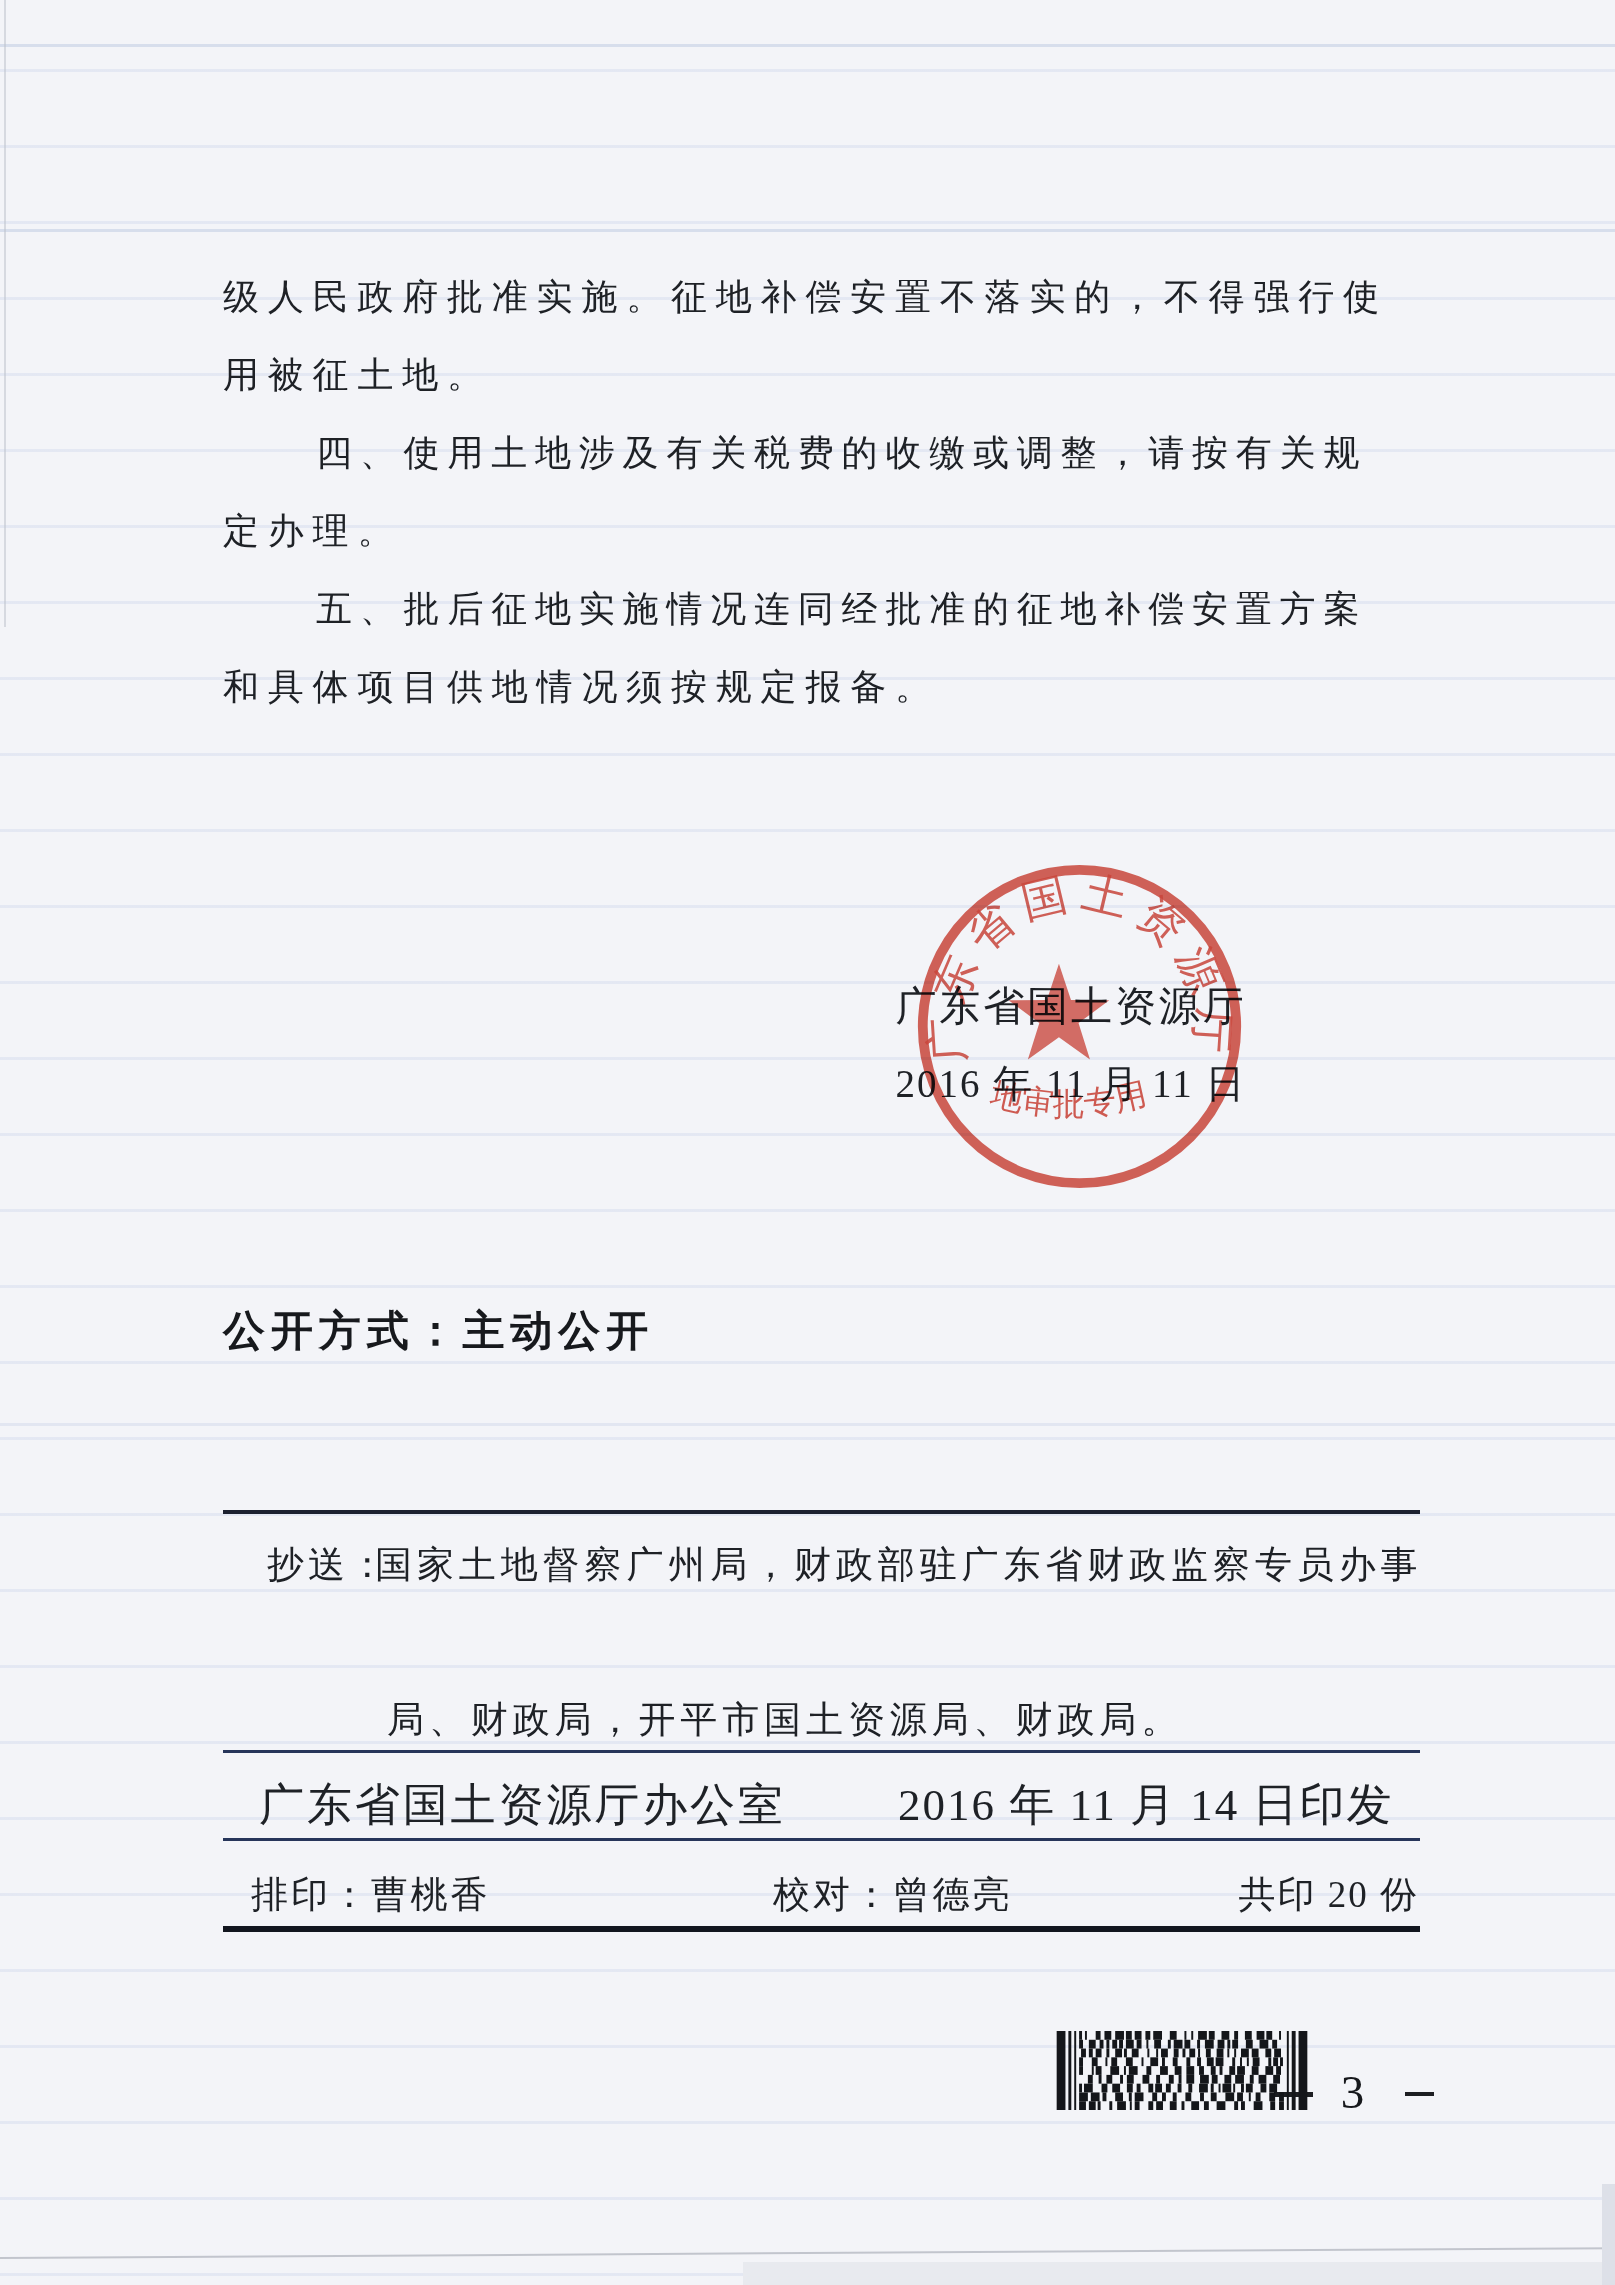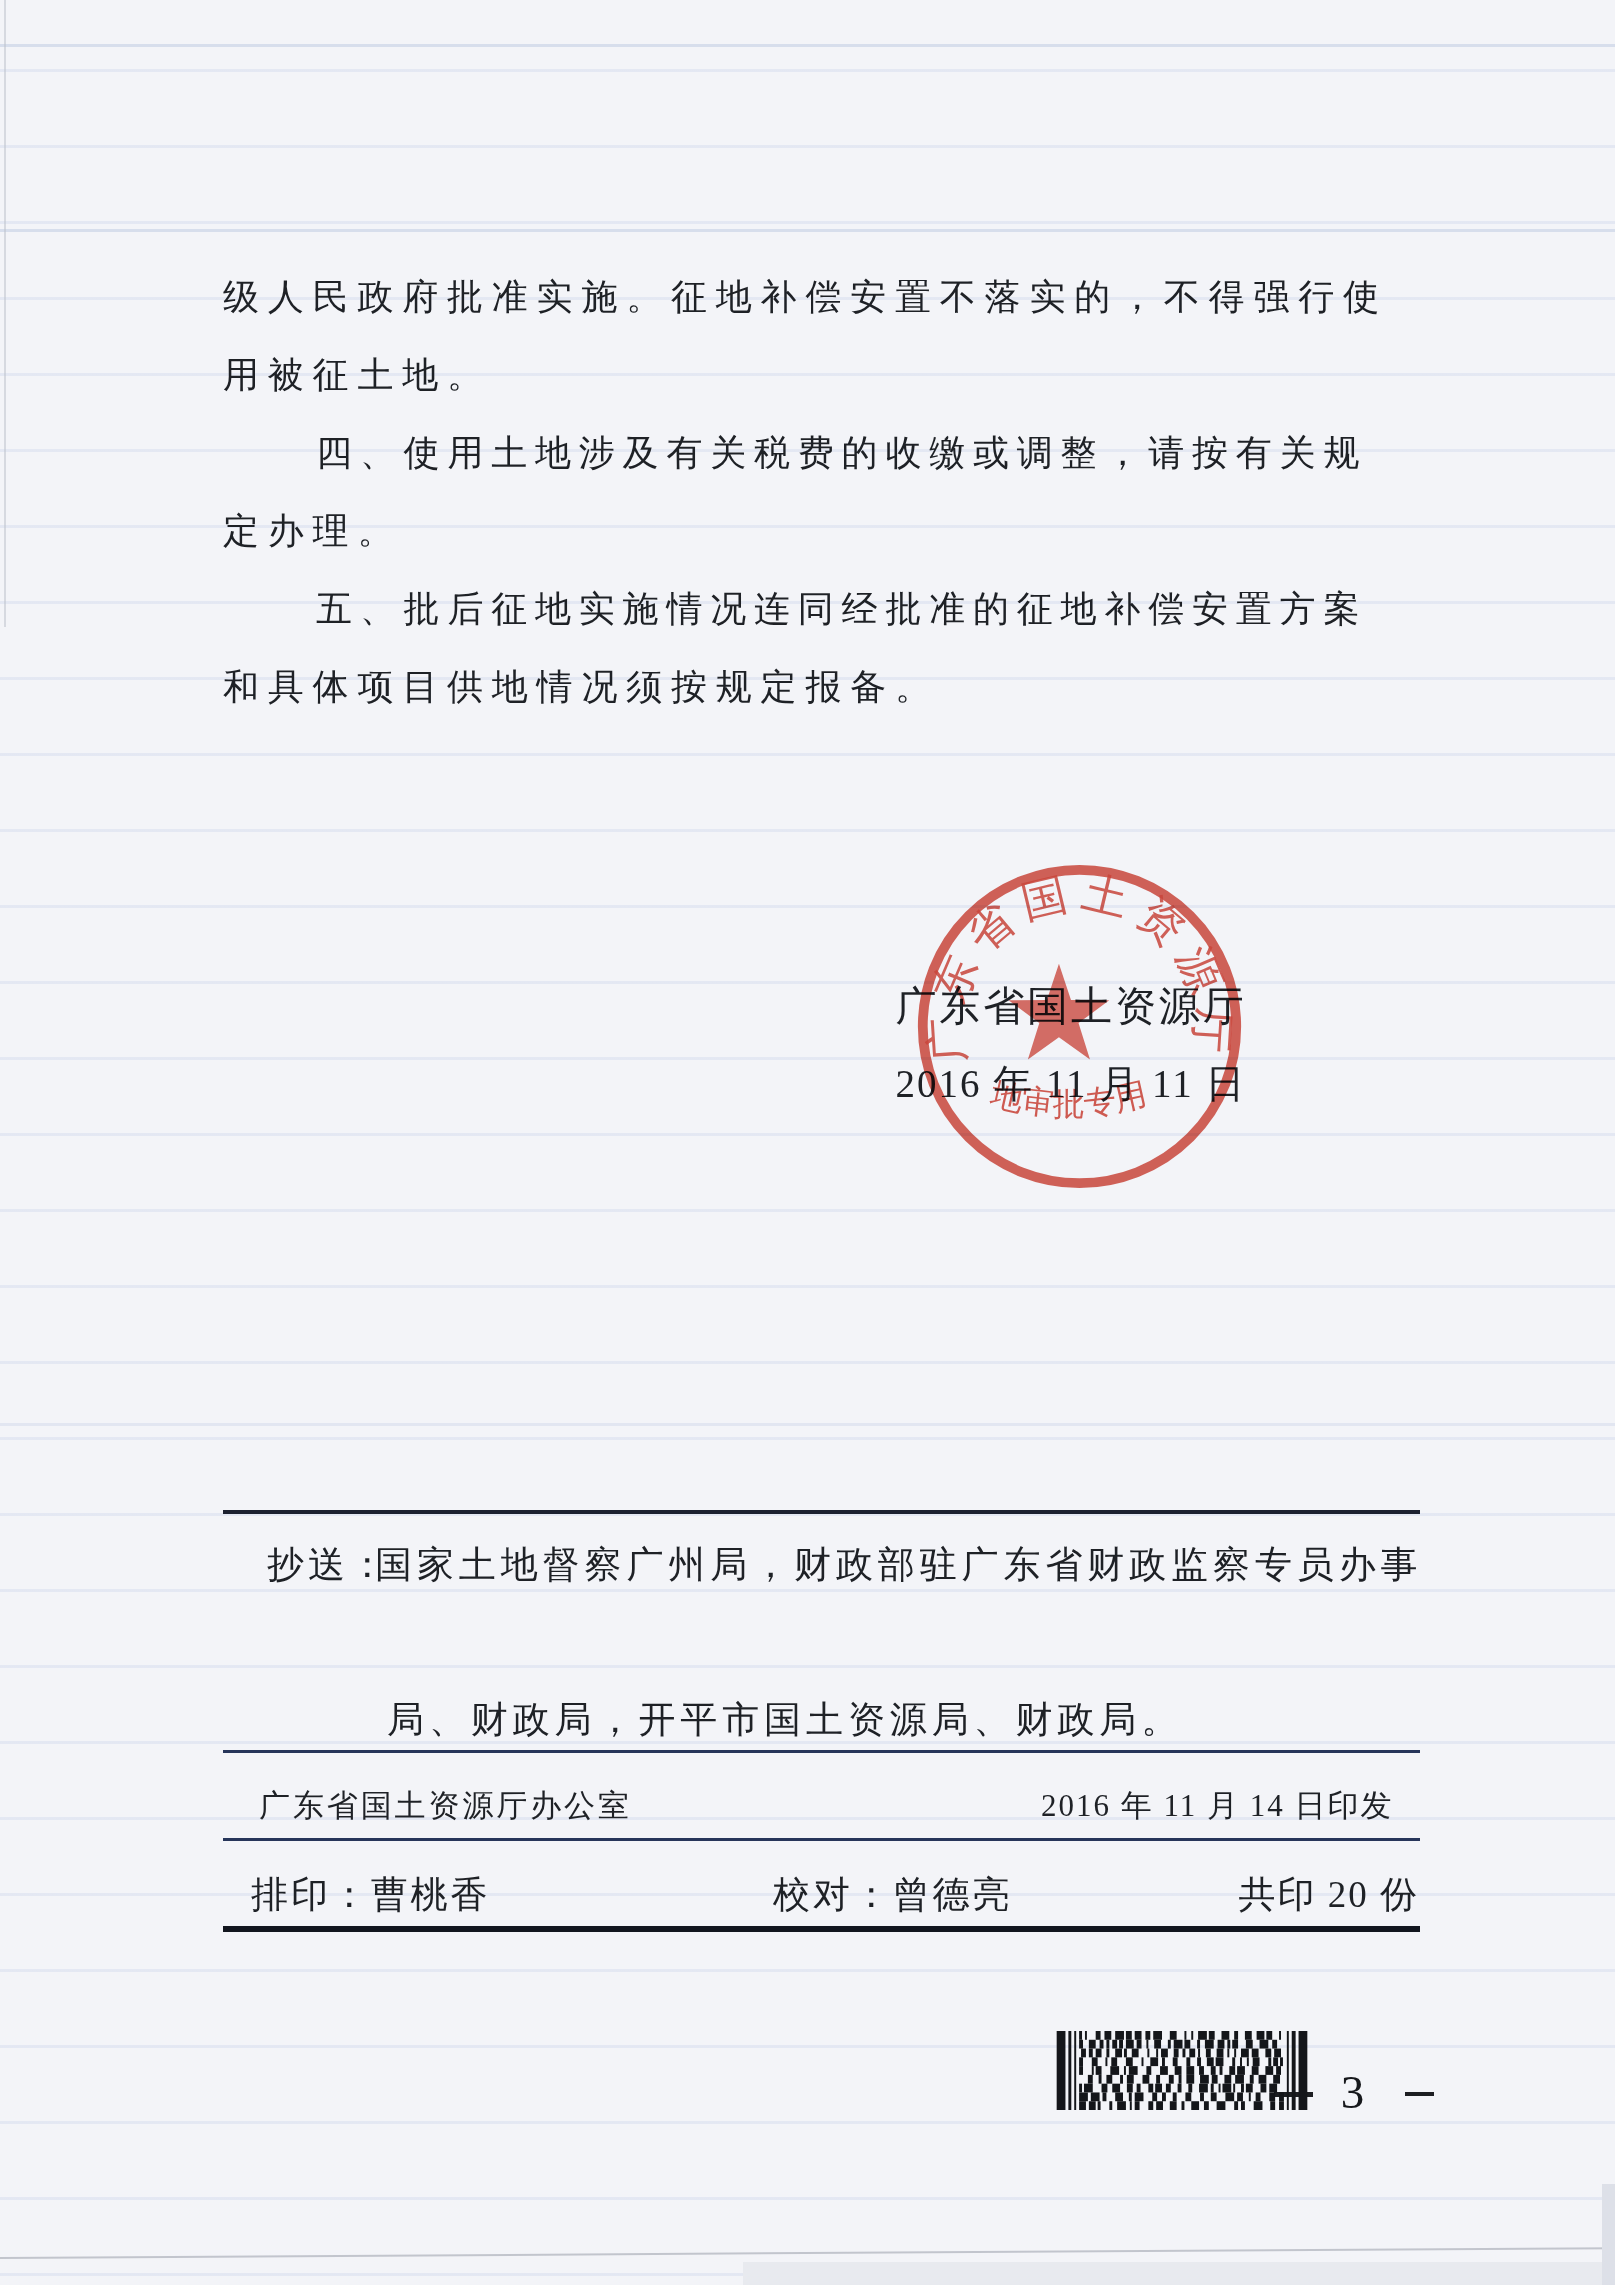--- a/index.html
+++ b/index.html
@@ -63,21 +63,21 @@
 
   .cc-label{position:absolute;left:267px;top:1526px;height:78px;line-height:78px;
     font-size:37px;letter-spacing:3.9px;white-space:nowrap;}
   .cc-line{position:absolute;height:78px;line-height:78px;font-size:37px;
     letter-spacing:4.9px;white-space:nowrap;}
   .cc-line-0{left:375px;top:1526px;}
   .cc-line-1{left:387px;top:1605px;}
   .cc-line-2{left:387px;top:1681px;}
 
   .issuer-row{position:absolute;left:223px;top:1776px;width:1197px;height:59px;
-    line-height:59px;font-size:31px;font-family:Liberation Serif, serif;}
+    line-height:59px;font-size:45px;font-family:Liberation Serif, serif;}
   .issuer-office{position:absolute;left:36px;letter-spacing:2.9px;white-space:nowrap;}
   .issuer-date{position:absolute;right:26.5px;letter-spacing:2px;white-space:nowrap;}
 
   .print-row{position:absolute;left:223px;top:1865px;width:1197px;height:59px;
     line-height:59px;font-size:37px;margin-left:28px;}
   .print-typeset{position:absolute;left:0;letter-spacing:2.9px;white-space:nowrap;}
   .print-proofread{position:absolute;left:522px;letter-spacing:2.9px;white-space:nowrap;text-align:right;}
   .print-copies{position:absolute;right:29px;letter-spacing:2px;white-space:nowrap;}
 
   
@@ -122,20 +122,21 @@
     <circle cx="171" cy="171" r="160" fill="none" stroke="#cf382b" stroke-width="10" opacity="0.85"></circle>
     <polygon points="150,107 162.3,144 201.4,144.3 170,167.5 181.7,204.7 150,182 118.3,204.7 130,167.5 98.6,144.3 137.7,144" fill="#cf382b" opacity="0.78"></polygon>
     <text font-family="Liberation Serif, DejaVu Serif, serif" font-size="46" fill="#cf382b" opacity="0.85" letter-spacing="10">
       <textPath href="#ringPath" startOffset="50%" text-anchor="middle">广东省国土资源厅</textPath>
     </text>
     <text font-family="Liberation Serif, DejaVu Serif, serif" font-size="33" fill="#cf382b" opacity="0.88" letter-spacing="0">
       <textPath href="#capPath" startOffset="50%" text-anchor="middle">用地审批专用章</textPath>
     </text>
   </svg>
 
+  <div class="disclosure">公开方式：主动公开</div>
 
   <div class="rule rule-top"></div>
   <div class="rule rule-mid1"></div>
   <div class="rule rule-mid2"></div>
   <div class="rule rule-bottom"></div>
 
   <div class="cc-label">抄送：</div>
   <div class="cc-line cc-line-0">国家土地督察广州局，财政部驻广东省财政监察专员办事</div>
   <div class="cc-line cc-line-2">局、财政局，开平市国土资源局、财政局。</div>
 

